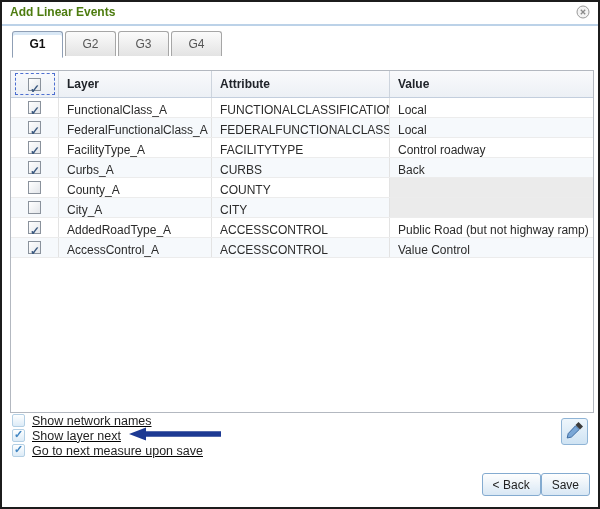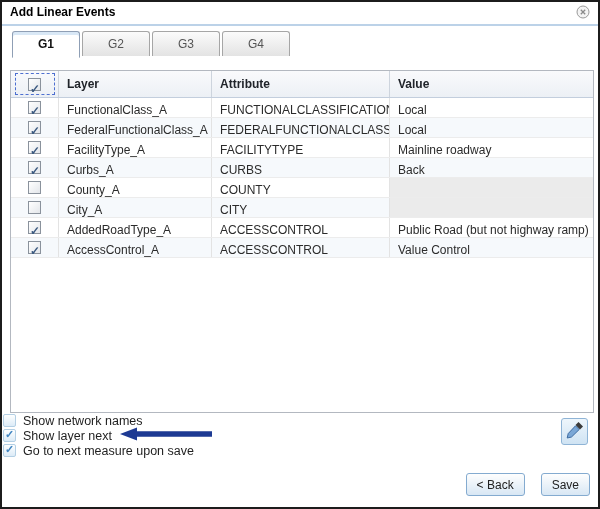--- a/index.html
+++ b/index.html
@@ -1,25 +1,25 @@
 <!DOCTYPE html>
 <html><head>
 <meta charset="utf-8">
 <style>
   html,body{margin:0;padding:0;background:#fff;font-family:"Liberation Sans",sans-serif;}
   .dialog{position:relative;width:596px;height:505px;border:2px solid #1c1c1c;background:#fff;overflow:hidden;}
 
   
   .titlebar{position:absolute;top:0;left:0;right:0;height:22px;background:#fff;border-bottom:2px solid #bcd2e8;}
-  .titlebar .title{position:absolute;left:8px;top:3px;font-size:12px;font-weight:bold;color:#000000;}
+  .titlebar .title{position:absolute;left:8px;top:3px;font-size:12px;font-weight:bold;color:#4d7c0f;}
   .close{position:absolute;right:8px;top:3px;width:14px;height:14px;cursor:pointer;}
 
   
   .tabstrip{position:absolute;top:29px;left:10px;height:26px;display:flex;gap:2px;}
-  .tab{width:68px;height:25px;line-height:25px;text-align:center;font-size:12px;color:#555;
+  .tab{width:51px;height:25px;line-height:25px;text-align:center;font-size:12px;color:#555;
        background:linear-gradient(#fbfbfb,#e3e3e3);border:1px solid #a6a6a6;border-bottom:none;
        border-radius:3px 3px 0 0;cursor:pointer;box-sizing:border-box;}
   .tab.active{background:#fff;border:1px solid #8f9fb5;border-bottom:1px solid #fff;height:27px;
        font-weight:bold;color:#111;box-shadow:inset 0 3px 0 #d9e8f6;position:relative;z-index:2;}
 
   
   .grid{position:absolute;left:8px;top:68px;width:584px;height:343px;border:1px solid #b3b8c0;box-sizing:border-box;background:#fff;z-index:1;}
   .grid-header{display:flex;height:27px;background:linear-gradient(#f9fafc,#ecf0f5);border-bottom:1px solid #c3cedd;box-sizing:border-box;}
   .grid-header .col{font-size:12px;font-weight:bold;color:#20242a;line-height:26px;border-right:1px solid #cdd4dd;box-sizing:border-box;padding-left:8px;}
   .col-check{width:48px;display:flex;align-items:center;justify-content:center;padding-left:0 !important;}
@@ -31,33 +31,33 @@
   .row .cell{font-size:12px;color:#2b2b2b;line-height:25px;border-right:1px solid #e3e3e3;box-sizing:border-box;padding-left:8px;white-space:nowrap;overflow:hidden;}
   .row .cell.col-check{padding-left:0;}
   .cell.disabled{background:#ebebeb;}
 
   
   .cb{width:13px;height:13px;border:1px solid #8a929c;background:linear-gradient(135deg,#ffffff,#e3e6ea);display:inline-block;position:relative;box-sizing:border-box;cursor:pointer;}
   .cb.checked::after{content:"\2713";position:absolute;top:-3px;left:1px;font-size:12px;font-weight:bold;color:#3c5a80;}
   .focus-ring{display:inline-flex;align-items:center;justify-content:center;width:38px;height:20px;border:1px dashed #4d6fd0;}
 
   
-  .options{position:absolute;left:1px;top:411px;}
+  .options{position:absolute;left:10px;top:411px;text-decoration:underline;}
   .opt-line{display:flex;align-items:center;height:15px;margin-bottom:0px;}
   .opt-cb{width:13px;height:13px;border:1px solid #b3cfe4;border-radius:2px;background:linear-gradient(#feffff,#dcebf7);display:inline-block;position:relative;box-sizing:border-box;cursor:pointer;flex:0 0 13px;}
   .opt-cb.checked::after{content:"\2713";position:absolute;top:-2px;left:1px;font-size:11px;font-weight:bold;color:#4286c2;}
   .opt-label{font-size:12.5px;color:#1f1f1f;margin-left:7px;white-space:nowrap;}
   .annot-arrow{margin-left:8px;display:inline-block;vertical-align:middle;}
 
   
   .tool-btn{position:absolute;right:10px;top:416px;width:27px;height:27px;border:1px solid #8fb4d6;border-radius:3px;
             background:linear-gradient(#eef6fc,#cfe3f3);display:flex;align-items:center;justify-content:center;cursor:pointer;padding:0;}
 
   
-  .footer{position:absolute;right:8px;bottom:11px;display:flex;gap:16px;}
+  .footer{position:absolute;right:8px;bottom:11px;display:flex;gap:0;}
   .btn{height:23px;padding:0 10px;font-size:12px;color:#222;border:1px solid #84abd0;border-radius:3px;
        background:linear-gradient(#fefefe,#d8e7f4);cursor:pointer;font-family:"Liberation Sans",sans-serif;}
 </style>
 </head>
 <body>
 
 <div class="dialog">
 
   <div class="titlebar">
     <span class="title">Add Linear Events</span>
@@ -104,21 +104,21 @@
         <div class="cell col-layer">FederalFunctionalClass_A</div>
         <div class="cell col-attr">FEDERALFUNCTIONALCLASS</div>
         <div class="cell col-value">Local</div>
       </div>
       <div class="row">
         <div class="cell col-check">
             <span class="cb checked"></span>
           </div>
         <div class="cell col-layer">FacilityType_A</div>
         <div class="cell col-attr">FACILITYTYPE</div>
-        <div class="cell col-value">Mainline roadway</div>
+        <div class="cell col-value">Control roadway</div>
       </div>
       <div class="row alt">
         <div class="cell col-check">
             <span class="cb checked"></span>
           </div>
         <div class="cell col-layer">Curbs_A</div>
         <div class="cell col-attr">CURBS</div>
         <div class="cell col-value">Back</div>
       </div>
       <div class="row">

